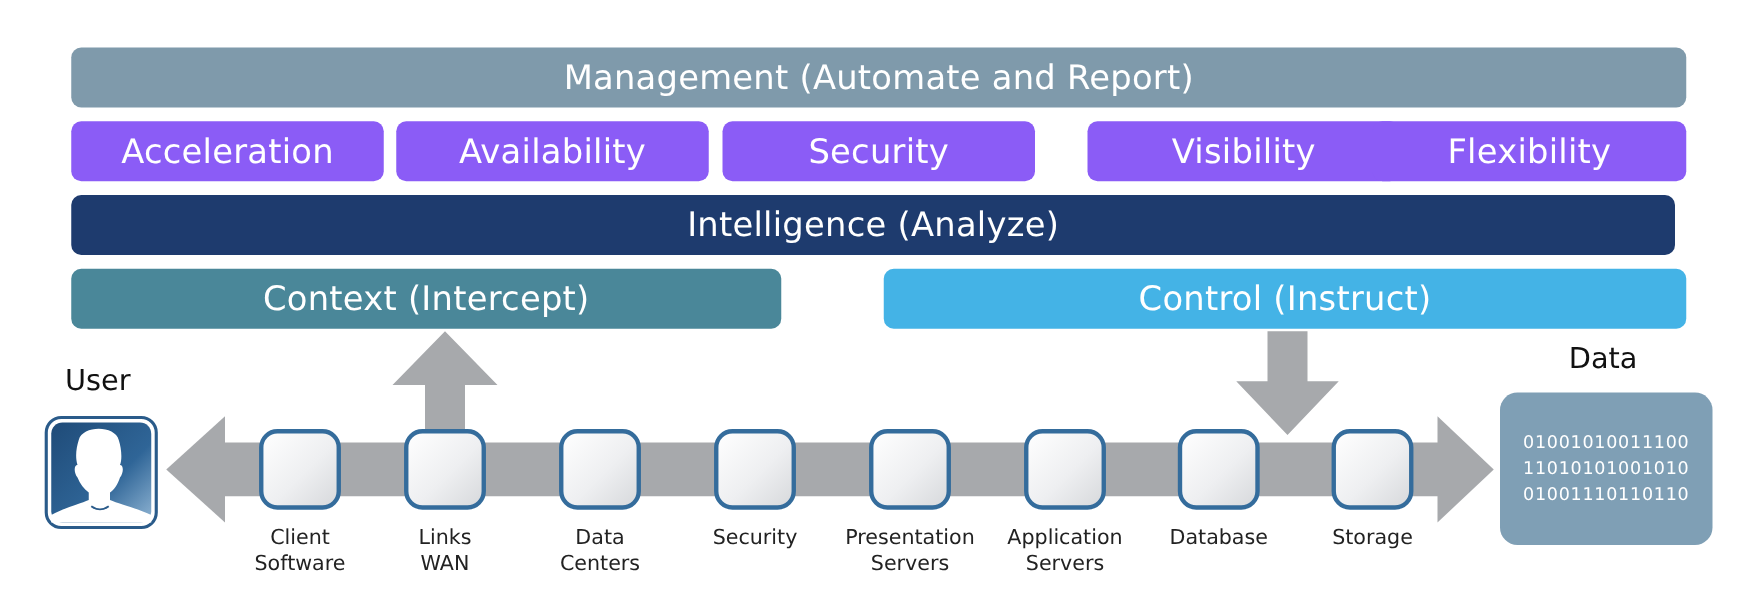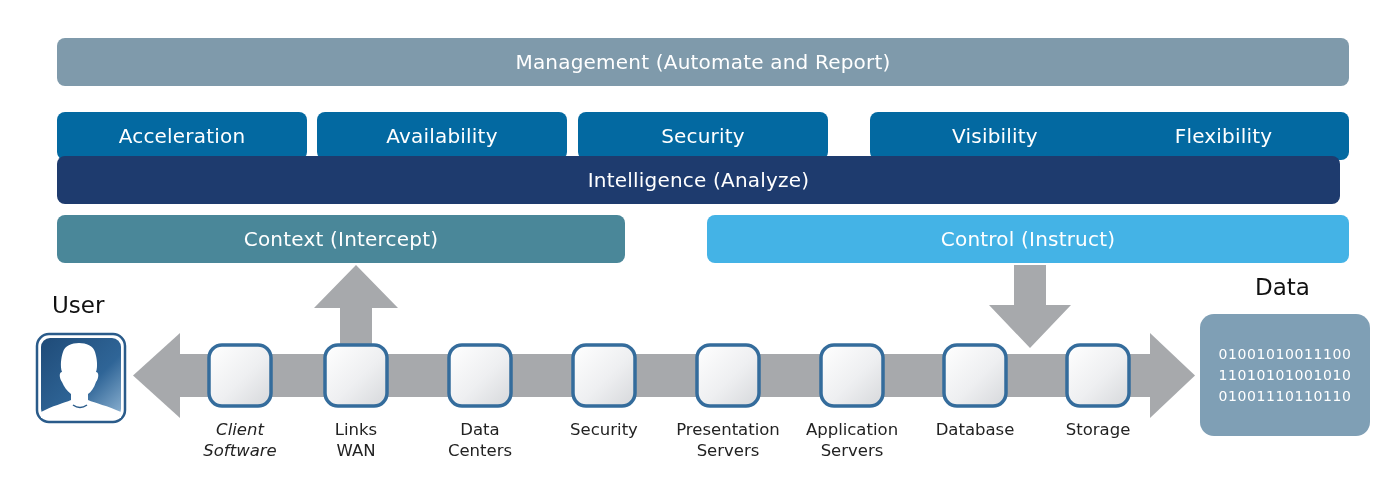--- a/index.html
+++ b/index.html
@@ -1,22 +1,22 @@
 <!DOCTYPE html>
 <html><head>
 <meta charset="utf-8">
 <style>
   html, body { margin:0; padding:0; background:#ffffff; }
   body { width:1398px; height:480px; position:relative; overflow:hidden;
          font-family:"DejaVu Sans", "Liberation Sans", sans-serif; }
   .bar { position:absolute; border-radius:8px; color:#ffffff;
          display:flex; align-items:center; justify-content:center;
-         font-size:20px; letter-spacing:0.2px; box-sizing:border-box; }
+         font-size:27px; letter-spacing:0.2px; box-sizing:border-box; }
   .mgmt { left:57px; top:38px; width:1292px; height:48px; background:#7f9aab; }
-  .cap { top:112px; height:48px; width:250px; background:#0369a1; }
+  .cap { top:97px; height:48px; width:250px; background:#8b5cf6; }
   .intel { left:57px; top:156px; width:1283px; height:48px; background:#1e3b6e; }
   .context { left:57px; top:215px; width:568px; height:48px; background:#4a8799; }
   .control { left:707px; top:215px; width:642px; height:48px; background:#44b3e6; }
   svg.flow { position:absolute; left:0; top:0; }
   .node-label { position:absolute; width:130px; text-align:center;
                 font-size:16.5px; line-height:21px; color:#222; }
   .side-title { position:absolute; font-size:23px; color:#111; }
   .data-box { position:absolute; left:1200px; top:314px; width:170px; height:122px;
               background:#7f9fb5; border-radius:14px; color:#ffffff;
               font-size:14px; line-height:21px; letter-spacing:0.6px;
@@ -97,21 +97,21 @@
 
   <g>
     <rect x="37" y="334" width="88" height="88" rx="12" fill="#ffffff" stroke="#2a5b8a" stroke-width="2.5"></rect>
     <rect x="41" y="338" width="80" height="80" rx="9" fill="url(#userGrad)"></rect>
     <path d="M63,352 C66,340 92,340 95,352 C97,358 98,367 96,372 C99,372 99,378 96,382 C94,388 91,392 88,394 L88,400 C95,403 108,406 121,412 L121,418 L41,418 L41,412 C52,406 64,403 71,400 L71,394 C67,391 64,387 62,382 C59,378 59,372 62,372 C60,366 61,358 63,352 Z" fill="#ffffff"></path>
     <path d="M73,405 Q80,410 87,405" stroke="#2a5b8a" stroke-width="1.5" fill="none"></path>
   </g>
 </svg>
 
 <div id="labels-layer">
-    <div class="node-label" style="left: 175px; top: 419px; font-style: italic;">
+    <div class="node-label" style="left: 175px; top: 419px;">
       <div>Client</div>
       <div>Software</div>
     </div>
     <div class="node-label" style="left: 291px; top: 419px;">
       <div>Links</div>
       <div>WAN</div>
     </div>
     <div class="node-label" style="left: 415px; top: 419px;">
       <div>Data</div>
       <div>Centers</div>

